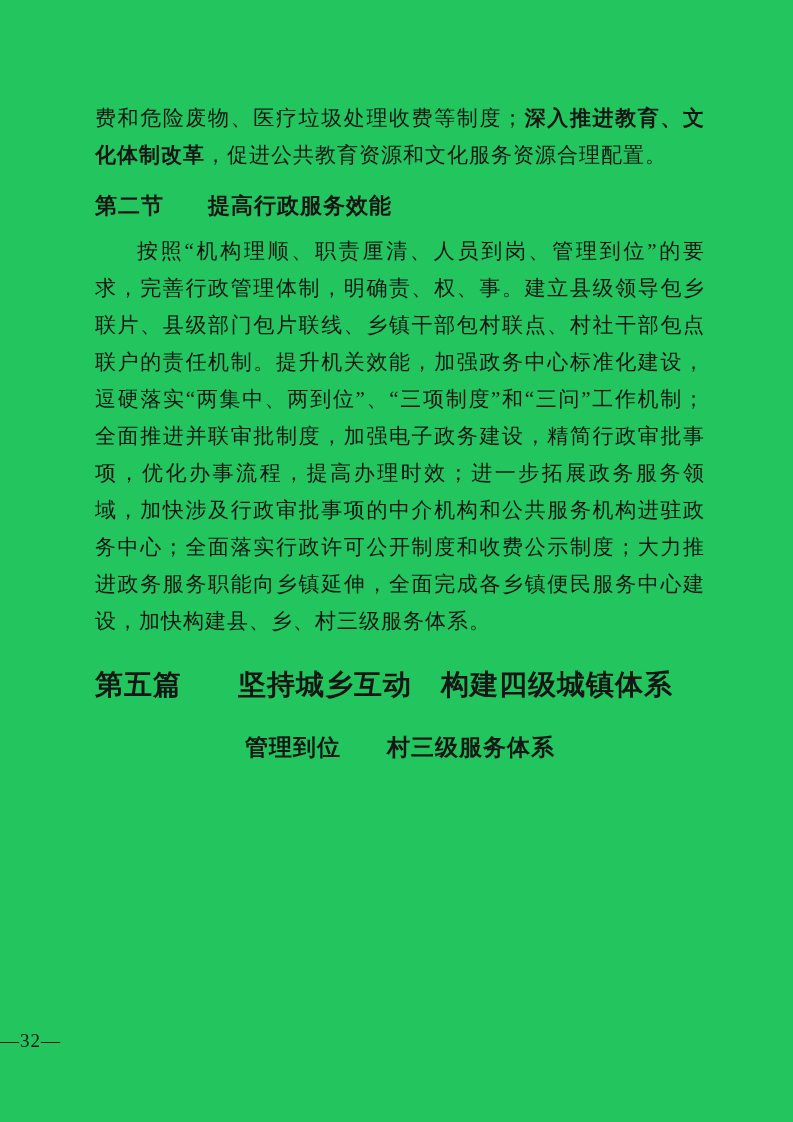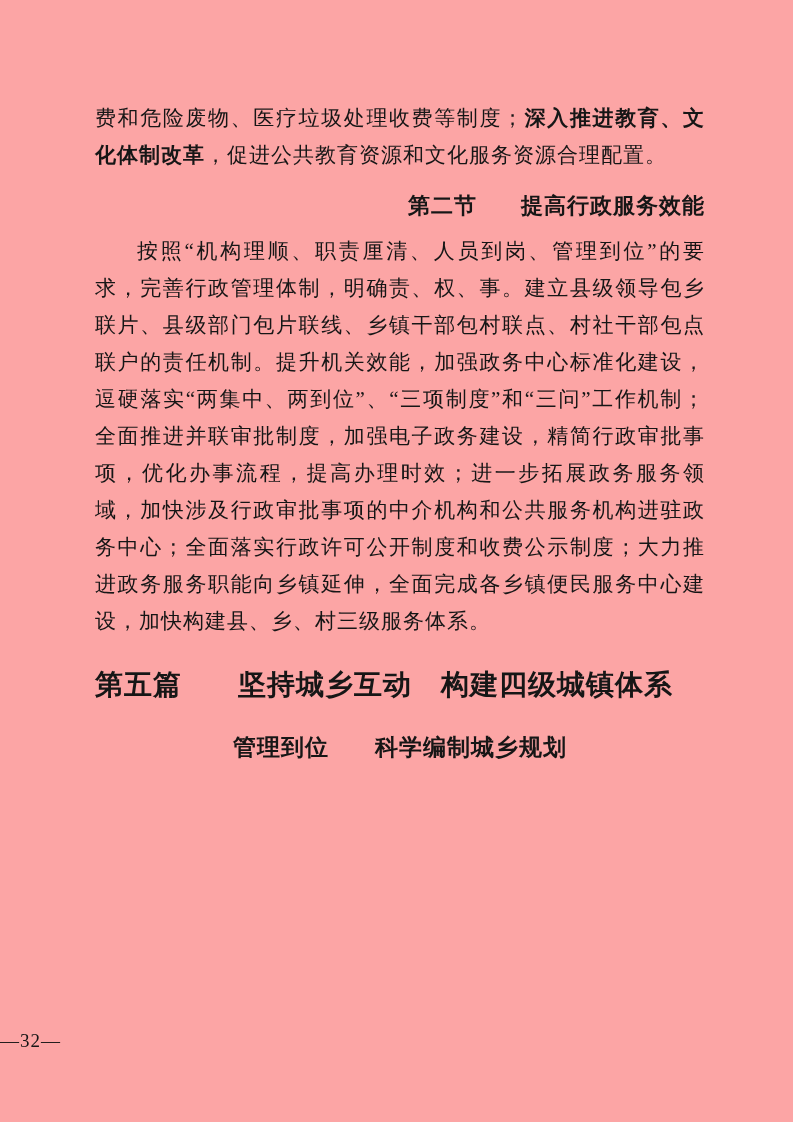--- a/index.html
+++ b/index.html
@@ -4,21 +4,21 @@
 <style>
   html, body {
     margin: 0;
     padding: 0;
     background: #ffffff;
   }
   .page {
     position: relative;
     width: 793px;
     height: 1122px;
-    background: #fca5a5;
+    background: #22c55e;
     color: #161616;
     font-family: "Liberation Serif", "DejaVu Serif", serif;
     overflow: hidden;
   }
   .content {
     position: absolute;
     left: 95px;
     top: 100px;
     width: 610px;
   }
@@ -33,21 +33,21 @@
   p.body-text.indent {
     text-indent: 2em;
   }
   p.body-text strong {
     font-weight: bold;
   }
   h3.section-heading {
     margin: 17px 0 12px 0;
     font-size: 22px;
     font-weight: bold;
-    text-align: right;
+    text-align: left;
     letter-spacing: 1px;
   }
   h1.part-heading {
     margin: 26px 0 0 0;
     font-size: 28px;
     font-weight: bold;
     letter-spacing: 1px;
   }
   h2.chapter-heading {
     margin: 28px 0 14px 0;
@@ -80,19 +80,19 @@
 
     <p class="body-text"><span>费和危险废物、医疗垃圾处理收费等制度；</span><strong>深入推进教育、文化体制改革</strong><span>，促进公共教育资源和文化服务资源合理配置。</span></p>
 
     <h3 class="section-heading"><span>第二节</span><span class="heading-gap"></span><span>提高行政服务效能</span></h3>
 
     <p class="body-text indent">按照“机构理顺、职责厘清、人员到岗、管理到位”的要求，完善行政管理体制，明确责、权、事。建立县级领导包乡联片、县级部门包片联线、乡镇干部包村联点、村社干部包点联户的责任机制。提升机关效能，加强政务中心标准化建设，逗硬落实“两集中、两到位”、“三项制度”和“三问”工作机制；全面推进并联审批制度，加强电子政务建设，精简行政审批事项，优化办事流程，提高办理时效；进一步拓展政务服务领域，加快涉及行政审批事项的中介机构和公共服务机构进驻政务中心；全面落实行政许可公开制度和收费公示制度；大力推进政务服务职能向乡镇延伸，全面完成各乡镇便民服务中心建设，加快构建县、乡、村三级服务体系。</p>
 
     <h1 class="part-heading"><span>第五篇</span><span class="heading-gap"></span><span>坚持城乡互动　构建四级城镇体系</span></h1>
 
 
-    <h2 class="chapter-heading"><span>管理到位</span><span class="heading-gap"></span><span>科学编制城乡规划</span></h2>
+    <h2 class="chapter-heading"><span>管理到位</span><span class="heading-gap"></span><span>村三级服务体系</span></h2>
 
 
   </div>
 
   <div class="footer-page-number">—32—</div>
 </div>
 
 </body></html>

